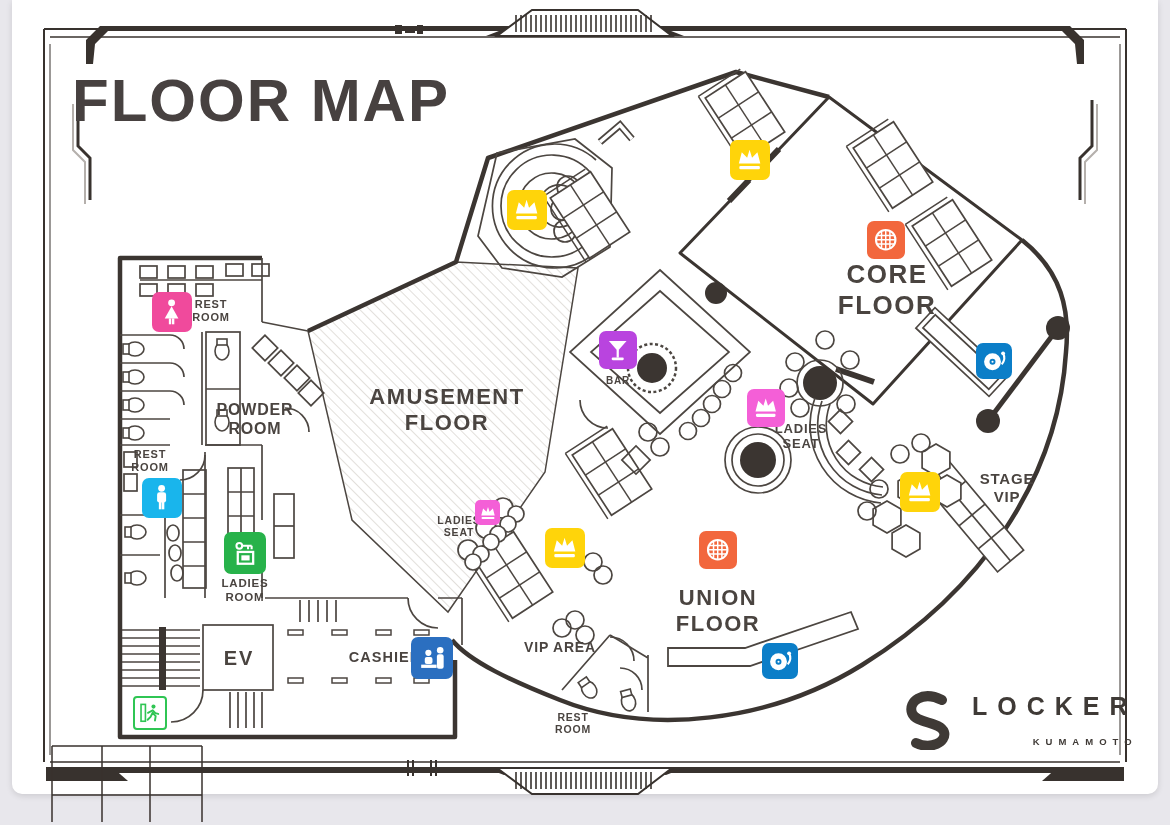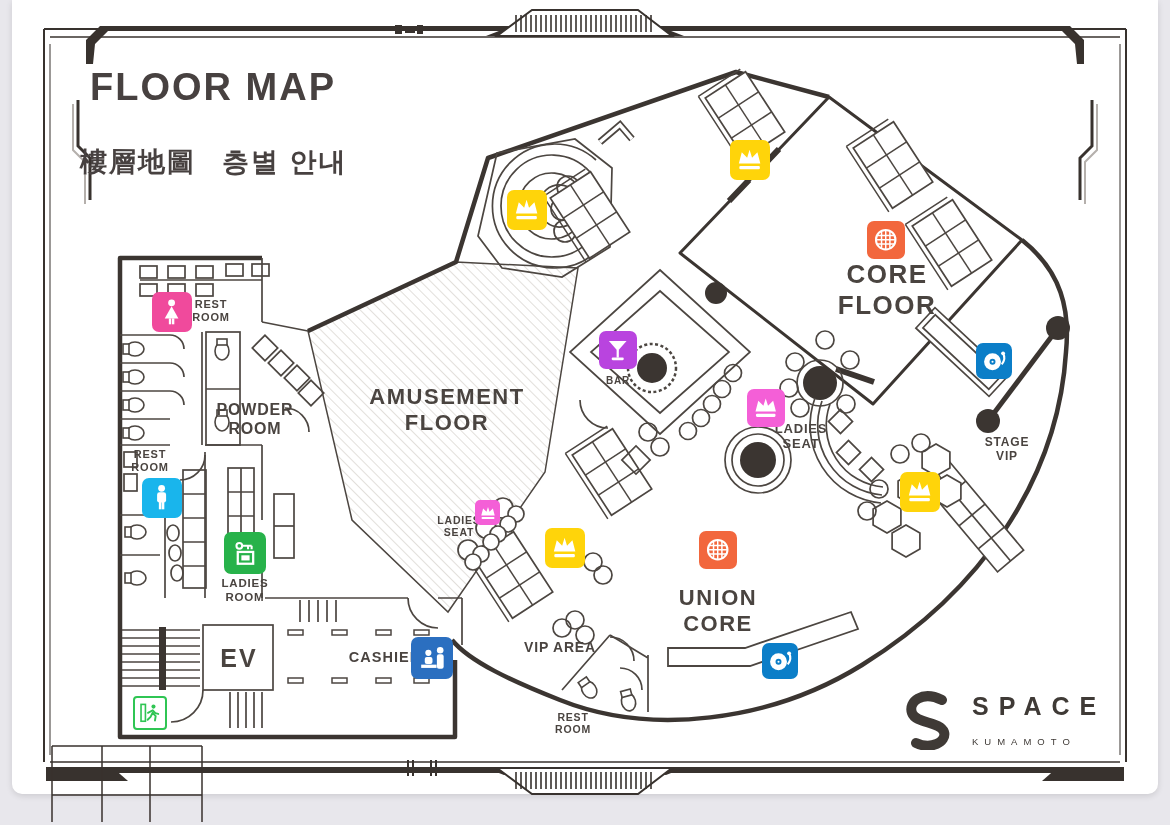--- a/index.html
+++ b/index.html
@@ -1,33 +1,33 @@
 <!DOCTYPE html>
 <html><head>
 <meta charset="utf-8">
 <style>
   html,body{margin:0;padding:0;}
   body{width:1170px;height:825px;background:#e8e7ec;font-family:"Liberation Sans",sans-serif;overflow:hidden;}
   .card{position:absolute;left:12px;top:0;width:1146px;height:794px;background:#ffffff;
         border-radius:0 0 10px 10px;box-shadow:0 2px 6px rgba(0,0,0,.12);}
   .layer{position:absolute;left:0;top:0;width:1170px;height:825px;pointer-events:none;}
-  .title{position:absolute;left:90px;top:66px;font-size:38px;font-weight:bold;color:#474140;letter-spacing:2px;}
+  .title{position:absolute;left:72px;top:66px;font-size:60px;font-weight:bold;color:#474140;letter-spacing:2px;}
   .subtitle{position:absolute;left:80px;top:144px;font-size:27px;font-weight:bold;color:#474140;}
   .subtitle span{margin-right:26px;letter-spacing:2px;}
   .lbl{position:absolute;transform:translate(-50%,-50%);white-space:pre-line;text-align:center;
        color:#4a4440;font-weight:bold;line-height:1.18;letter-spacing:.8px;}
   .ic{position:absolute;border-radius:7px;display:flex;align-items:center;justify-content:center;}
   .ic svg{width:88%;height:88%;}
   .c-yel{background:#FFD40A}.c-pnk{background:#F45FD7}.c-pur{background:#B944DF}
   .c-org{background:#F2673D}.c-dj{background:#0B7EC8}.c-wpk{background:#F04A9C}
   .c-mbl{background:#19B5EC}.c-grn{background:#27B24A}.c-csh{background:#2B6FC0}
   .c-exit{background:#fff;border:2.5px solid #2FC553;border-radius:4px;}
   .logo{position:absolute;left:898px;top:688px;display:flex;align-items:center;gap:14px;color:#3f3a36;}
   .logo .brand{font-size:25px;font-weight:bold;letter-spacing:10px;}
-  .logo .loc{font-size:9.5px;font-weight:normal;letter-spacing:6px;margin-top:15px;text-align:left;}
+  .logo .loc{font-size:9.5px;font-weight:bold;letter-spacing:6px;margin-top:15px;text-align:right;}
 </style>
 </head>
 <body>
 
 <div class="card"></div>
 
 <svg class="layer" viewBox="0 0 1170 825">
   <defs>
     <pattern id="hat" patternUnits="userSpaceOnUse" width="7" height="7" patternTransform="rotate(-45)">
       <line x1="0" y1="0" x2="0" y2="7" stroke="#ddd9d5" stroke-width="1.7"></line>
@@ -354,47 +354,44 @@
         <rect x="10.5" y="16.5" width="7.5" height="7" rx="2" fill="#fff"></rect>
         <circle cx="25.5" cy="10" r="3.2" fill="#fff"></circle>
         <rect x="22.3" y="14" width="6.6" height="14" rx="2" fill="#fff"></rect>
         <rect x="7" y="24" width="15" height="3.2" fill="#fff"></rect>
       </symbol>
   </defs>
 </svg>
 
 <div class="layer" style="pointer-events:none">
   <div class="title">FLOOR MAP</div>
-  <div class="subtitle">
-    <span>樓層地圖</span><span>층별 안내</span>
-  </div>
 
   <div class="lbl" style="left:447px;top:410px;font-size:22px;letter-spacing:1.5px">AMUSEMENT
 FLOOR</div>
   <div class="lbl" style="left:887px;top:290px;font-size:26px;letter-spacing:1.5px">CORE
 FLOOR</div>
   <div class="lbl" style="left:718px;top:611px;font-size:22px;letter-spacing:1.5px">UNION
-CORE</div>
+FLOOR</div>
   <div class="lbl" style="left:618px;top:381px;font-size:10px">BAR</div>
   <div class="lbl" style="left:801px;top:436px;font-size:13px">LADIES
 SEAT</div>
   <div class="lbl" style="left:459px;top:526px;font-size:10.5px">LADIES
 SEAT</div>
-  <div class="lbl" style="left:1007px;top:449px;font-size:12px">STAGE
+  <div class="lbl" style="left:1007px;top:488px;font-size:15px">STAGE
 VIP</div>
   <div class="lbl" style="left:560px;top:647px;font-size:14px">VIP AREA</div>
   <div class="lbl" style="left:211px;top:311px;font-size:11px">REST
 ROOM</div>
   <div class="lbl" style="left:255px;top:420px;font-size:16px">POWDER
 ROOM</div>
   <div class="lbl" style="left:150px;top:461px;font-size:11px">REST
 ROOM</div>
   <div class="lbl" style="left:245px;top:591px;font-size:11.5px">LADIES
 ROOM</div>
-  <div class="lbl" style="left:239px;top:659px;font-size:25px;letter-spacing:2px">EV</div>
+  <div class="lbl" style="left:239px;top:659px;font-size:20px;letter-spacing:2px">EV</div>
   <div class="lbl" style="left:385px;top:658px;font-size:14.5px;letter-spacing:1px">CASHIER</div>
   <div class="lbl" style="left:573px;top:723px;font-size:10.5px">REST
 ROOM</div>
 
   <div class="ic c-yel" style="left:507px;top:190px;width:40px;height:40px">
       <svg>
         <use href="#g-crown"></use>
       </svg>
     </div>
   <div class="ic c-yel" style="left:730px;top:140px;width:40px;height:40px">
@@ -471,17 +468,17 @@
       <svg>
         <use href="#g-cash"></use>
       </svg>
     </div>
 
   <div class="logo">
     <svg width="60" height="62" viewBox="0 0 60 62">
       <path d="M44,12 C24,2 10,14 14,25 C18,36 42,33 46,44 C49,54 33,62 18,55" fill="none" stroke="#3f3a36" stroke-width="10" stroke-linecap="round"></path>
     </svg>
     <div>
-      <div class="brand">SPACE</div>
+      <div class="brand">LOCKER</div>
       <div class="loc">KUMAMOTO</div>
     </div>
   </div>
 </div>
 
 </body></html>

